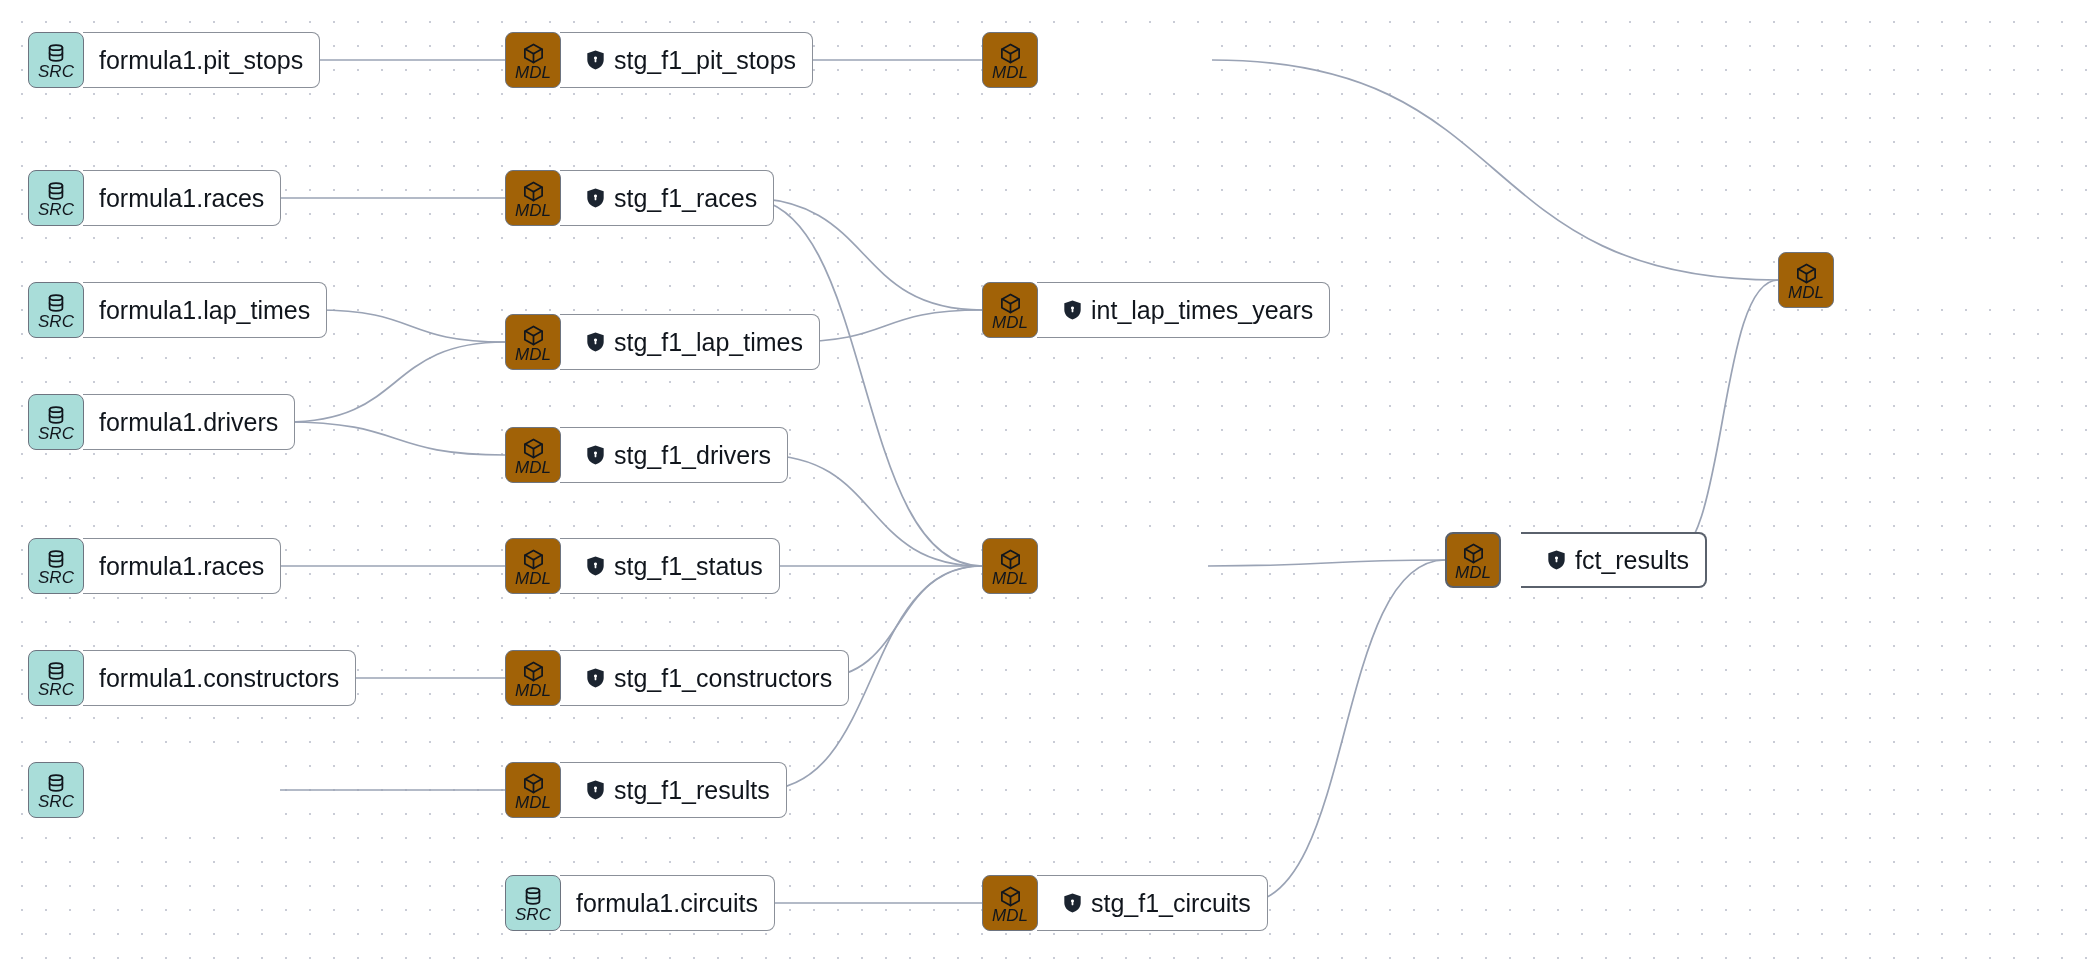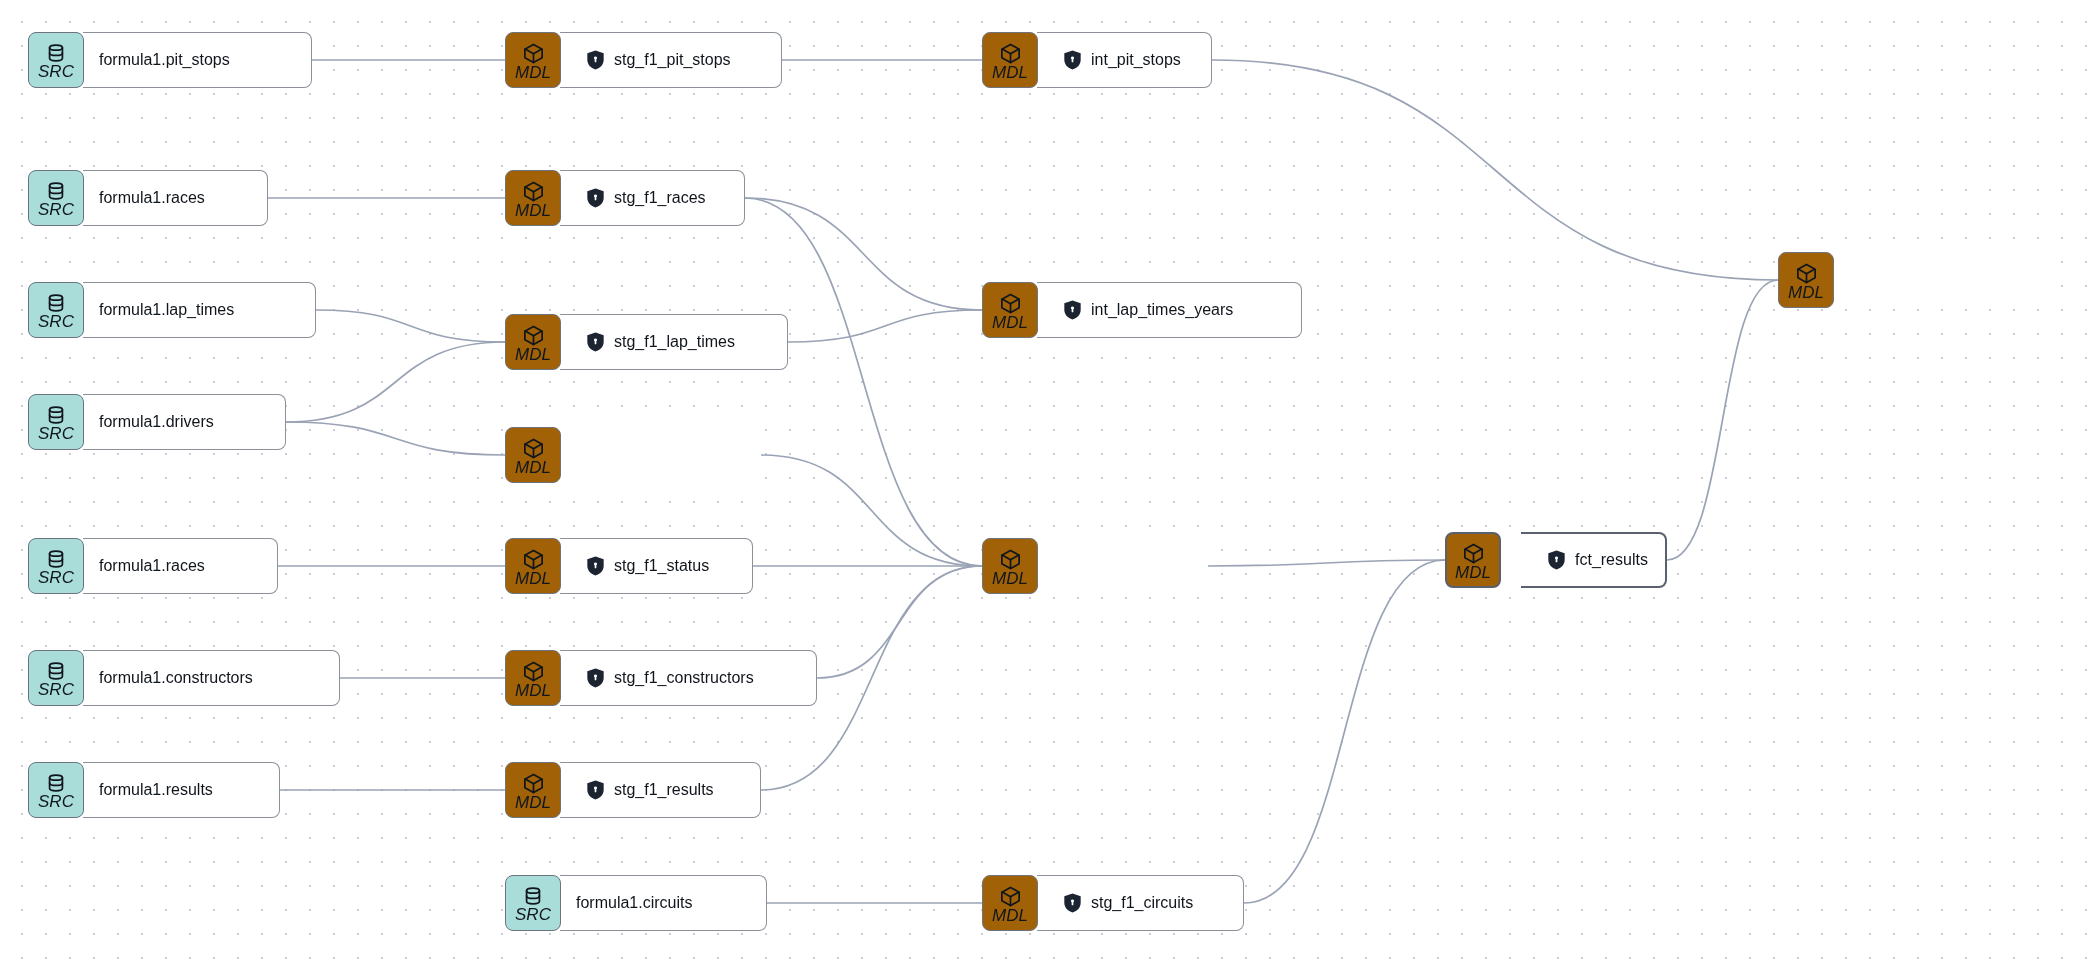--- a/index.html
+++ b/index.html
@@ -78,21 +78,21 @@
     align-items: center;
     padding-left: 26px;
     padding-right: 16px;
     background: #ffffff;
     gap: 9px;
   }
   .node.src .body { padding-left: 16px; }
   .node.selected .body { border-color: #5a616c; border-width: 2px; margin-left: 20px; }
   .node.selected .badge { border-width: 2px; border-color: #5a616c; }
   .node .label {
-    font-size: 16px;
+    font-size: 25px;
     color: #10151c;
     white-space: nowrap;
     font-family: "Liberation Sans", sans-serif;
   }
   .shield {
     flex: 0 0 auto;
     line-height: 0;
     display: block;
   }
 </style>
@@ -204,23 +204,20 @@
       </div>
       <div class="node src" style="left: 28px; top: 762px; width: 252px;">
         <div class="badge">
           <span class="gicon"><svg width="22" height="22" viewBox="0 0 24 24" fill="none" stroke="#11161d" stroke-width="1.9" stroke-linecap="round" stroke-linejoin="round">
               <ellipse cx="12" cy="6.2" rx="7" ry="2.7"></ellipse>
               <path d="M5 6.2v11.6c0 1.5 3.1 2.7 7 2.7s7-1.2 7-2.7V6.2"></path>
               <path d="M5 12c0 1.5 3.1 2.7 7 2.7s7-1.2 7-2.7"></path>
             </svg></span>
           <span class="btext">SRC</span>
         </div>
-        <div class="body">
-          <span class="label">formula1.results</span>
-        </div>
       </div>
       <div class="node src" style="left: 505px; top: 875px; width: 262px;">
         <div class="badge">
           <span class="gicon"><svg width="22" height="22" viewBox="0 0 24 24" fill="none" stroke="#11161d" stroke-width="1.9" stroke-linecap="round" stroke-linejoin="round">
               <ellipse cx="12" cy="6.2" rx="7" ry="2.7"></ellipse>
               <path d="M5 6.2v11.6c0 1.5 3.1 2.7 7 2.7s7-1.2 7-2.7V6.2"></path>
               <path d="M5 12c0 1.5 3.1 2.7 7 2.7s7-1.2 7-2.7"></path>
             </svg></span>
           <span class="btext">SRC</span>
         </div>
@@ -281,20 +278,27 @@
       </div>
       <div class="node mdl" style="left: 505px; top: 427px; width: 256px;">
         <div class="badge">
           <span class="gicon"><svg width="23" height="23" viewBox="0 0 24 24" fill="none" stroke="#11161d" stroke-width="1.8" stroke-linecap="round" stroke-linejoin="round">
               <path d="M12 2.6 21 7.5v9L12 21.4 3 16.5v-9z"></path>
               <path d="M3.3 7.4 12 12.2l8.7-4.8"></path>
               <path d="M12 12.2V21.3"></path>
             </svg></span>
           <span class="btext">MDL</span>
         </div>
+        <div class="body">
+          <span class="shield"><svg width="19" height="20" viewBox="0 0 20 22" aria-hidden="true">
+              <path d="M10 0.6 19 3.6v7.1c0 5.3-3.7 9.2-9 10.7-5.3-1.5-9-5.4-9-10.7V3.6z" fill="#1b2430"></path>
+              <path d="M10 7.1a1.75 1.75 0 0 0-.95 3.2v2.3a.95.95 0 0 0 1.9 0v-2.3A1.75 1.75 0 0 0 10 7.1z" fill="#ffffff"></path>
+            </svg></span>
+          <span class="label">stg_f1_drivers</span>
+        </div>
       </div>
       <div class="node mdl" style="left: 505px; top: 538px; width: 248px;">
         <div class="badge">
           <span class="gicon"><svg width="23" height="23" viewBox="0 0 24 24" fill="none" stroke="#11161d" stroke-width="1.8" stroke-linecap="round" stroke-linejoin="round">
               <path d="M12 2.6 21 7.5v9L12 21.4 3 16.5v-9z"></path>
               <path d="M3.3 7.4 12 12.2l8.7-4.8"></path>
               <path d="M12 12.2V21.3"></path>
             </svg></span>
           <span class="btext">MDL</span>
         </div>
@@ -358,27 +362,20 @@
         </div>
       </div>
       <div class="node mdl" style="left: 982px; top: 32px; width: 230px;">
         <div class="badge">
           <span class="gicon"><svg width="23" height="23" viewBox="0 0 24 24" fill="none" stroke="#11161d" stroke-width="1.8" stroke-linecap="round" stroke-linejoin="round">
               <path d="M12 2.6 21 7.5v9L12 21.4 3 16.5v-9z"></path>
               <path d="M3.3 7.4 12 12.2l8.7-4.8"></path>
               <path d="M12 12.2V21.3"></path>
             </svg></span>
           <span class="btext">MDL</span>
-        </div>
-        <div class="body">
-          <span class="shield"><svg width="19" height="20" viewBox="0 0 20 22" aria-hidden="true">
-              <path d="M10 0.6 19 3.6v7.1c0 5.3-3.7 9.2-9 10.7-5.3-1.5-9-5.4-9-10.7V3.6z" fill="#1b2430"></path>
-              <path d="M10 7.1a1.75 1.75 0 0 0-.95 3.2v2.3a.95.95 0 0 0 1.9 0v-2.3A1.75 1.75 0 0 0 10 7.1z" fill="#ffffff"></path>
-            </svg></span>
-          <span class="label">int_pit_stops</span>
         </div>
       </div>
       <div class="node mdl" style="left: 982px; top: 282px; width: 320px;">
         <div class="badge">
           <span class="gicon"><svg width="23" height="23" viewBox="0 0 24 24" fill="none" stroke="#11161d" stroke-width="1.8" stroke-linecap="round" stroke-linejoin="round">
               <path d="M12 2.6 21 7.5v9L12 21.4 3 16.5v-9z"></path>
               <path d="M3.3 7.4 12 12.2l8.7-4.8"></path>
               <path d="M12 12.2V21.3"></path>
             </svg></span>
           <span class="btext">MDL</span>

